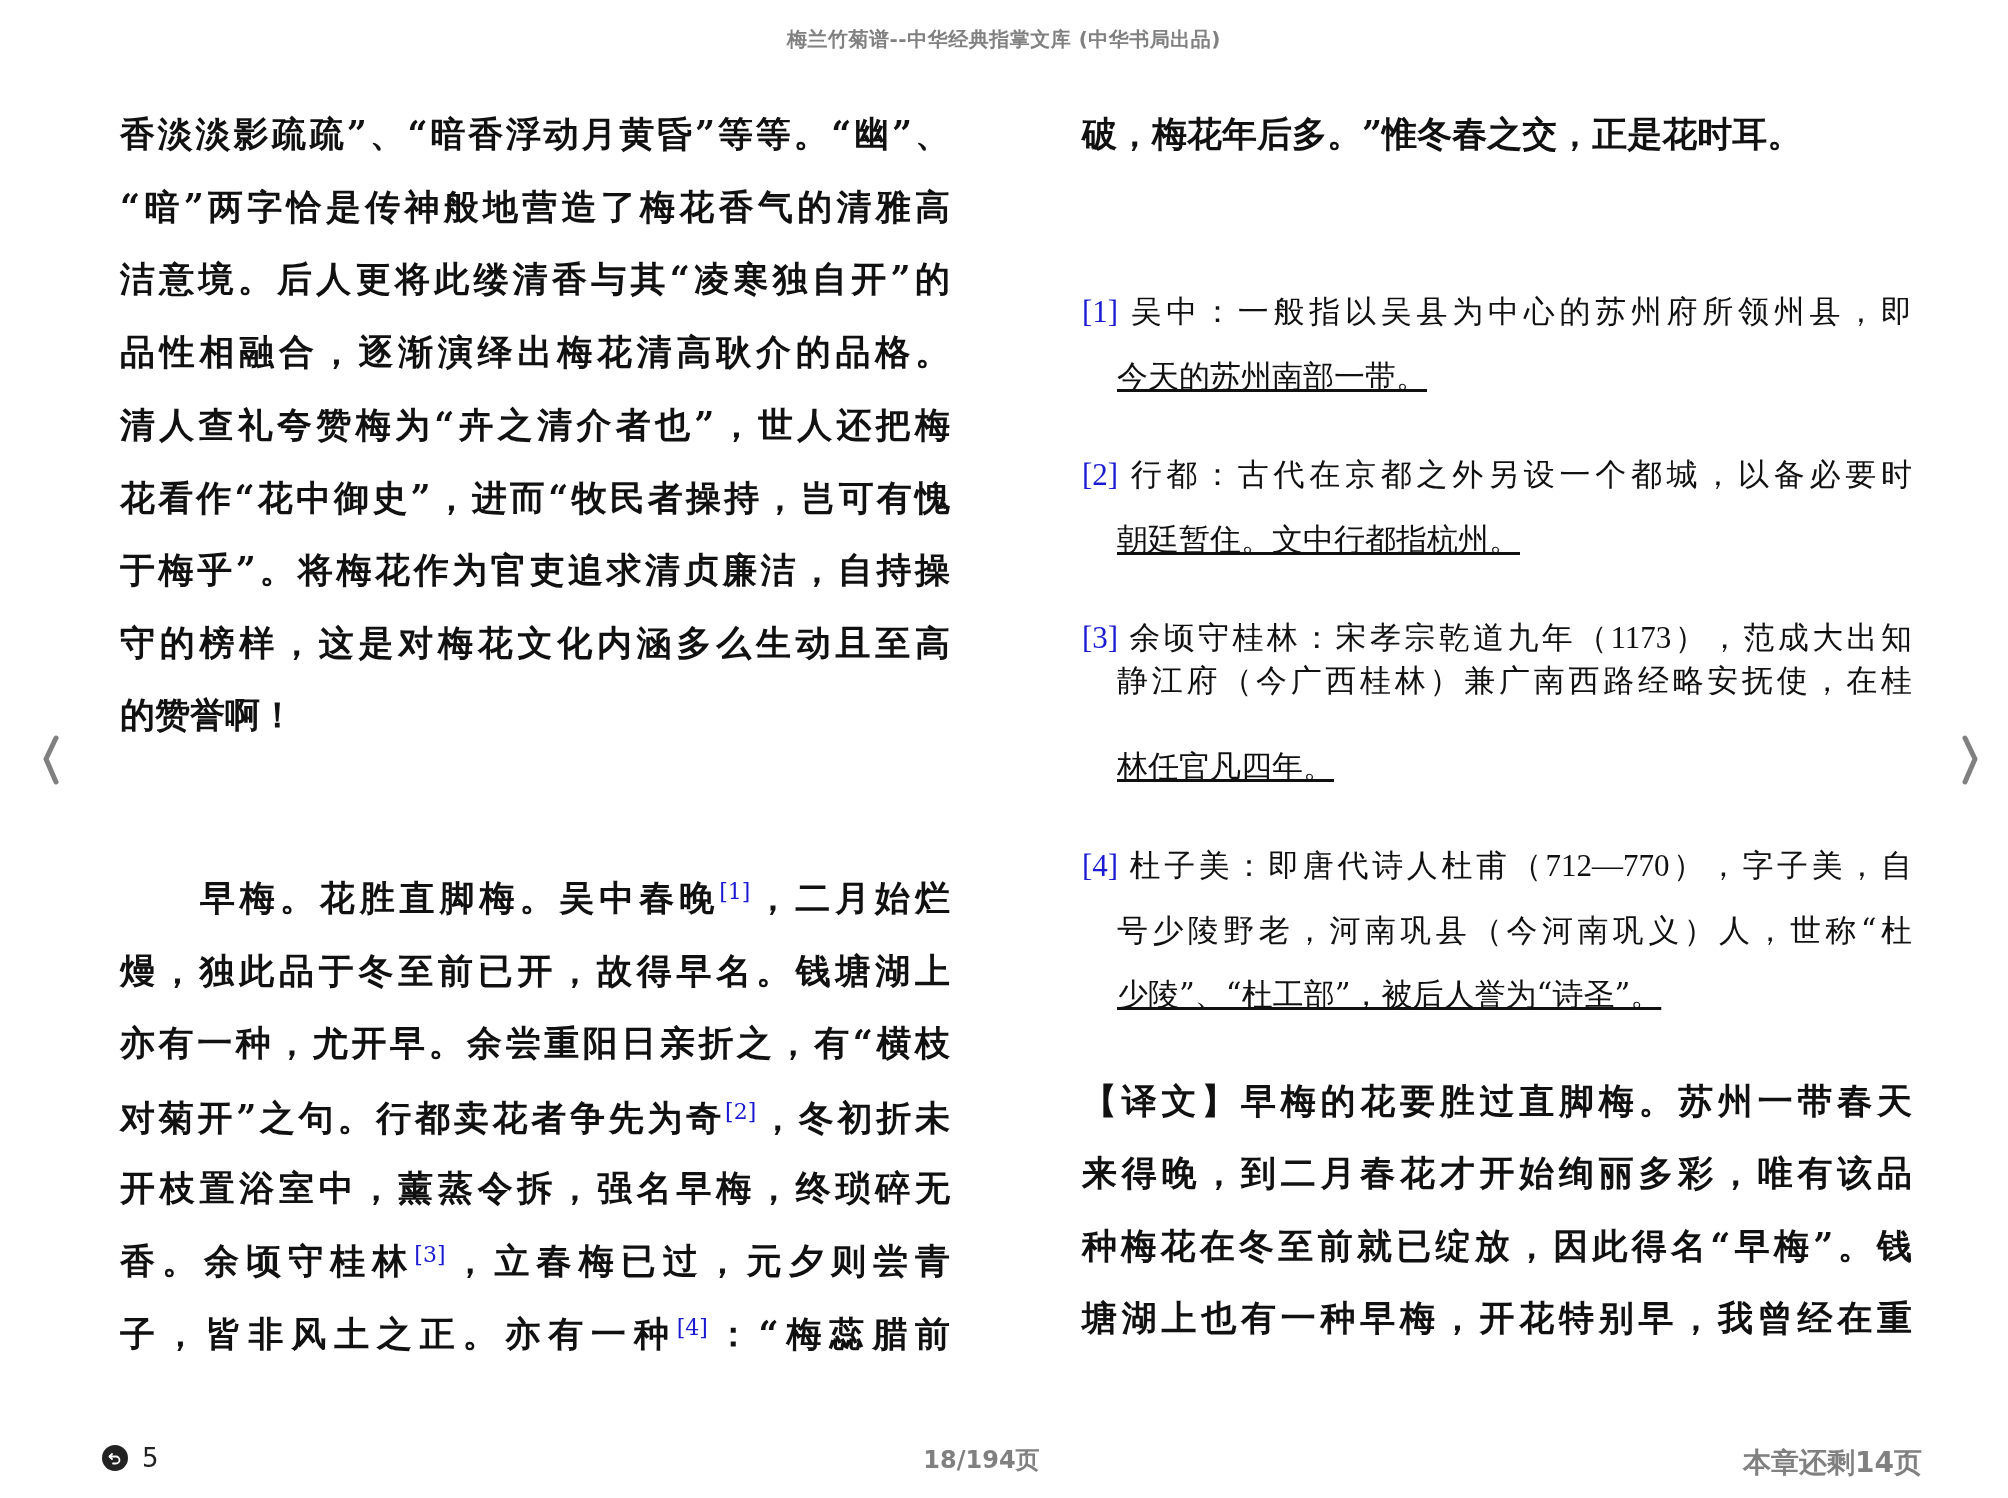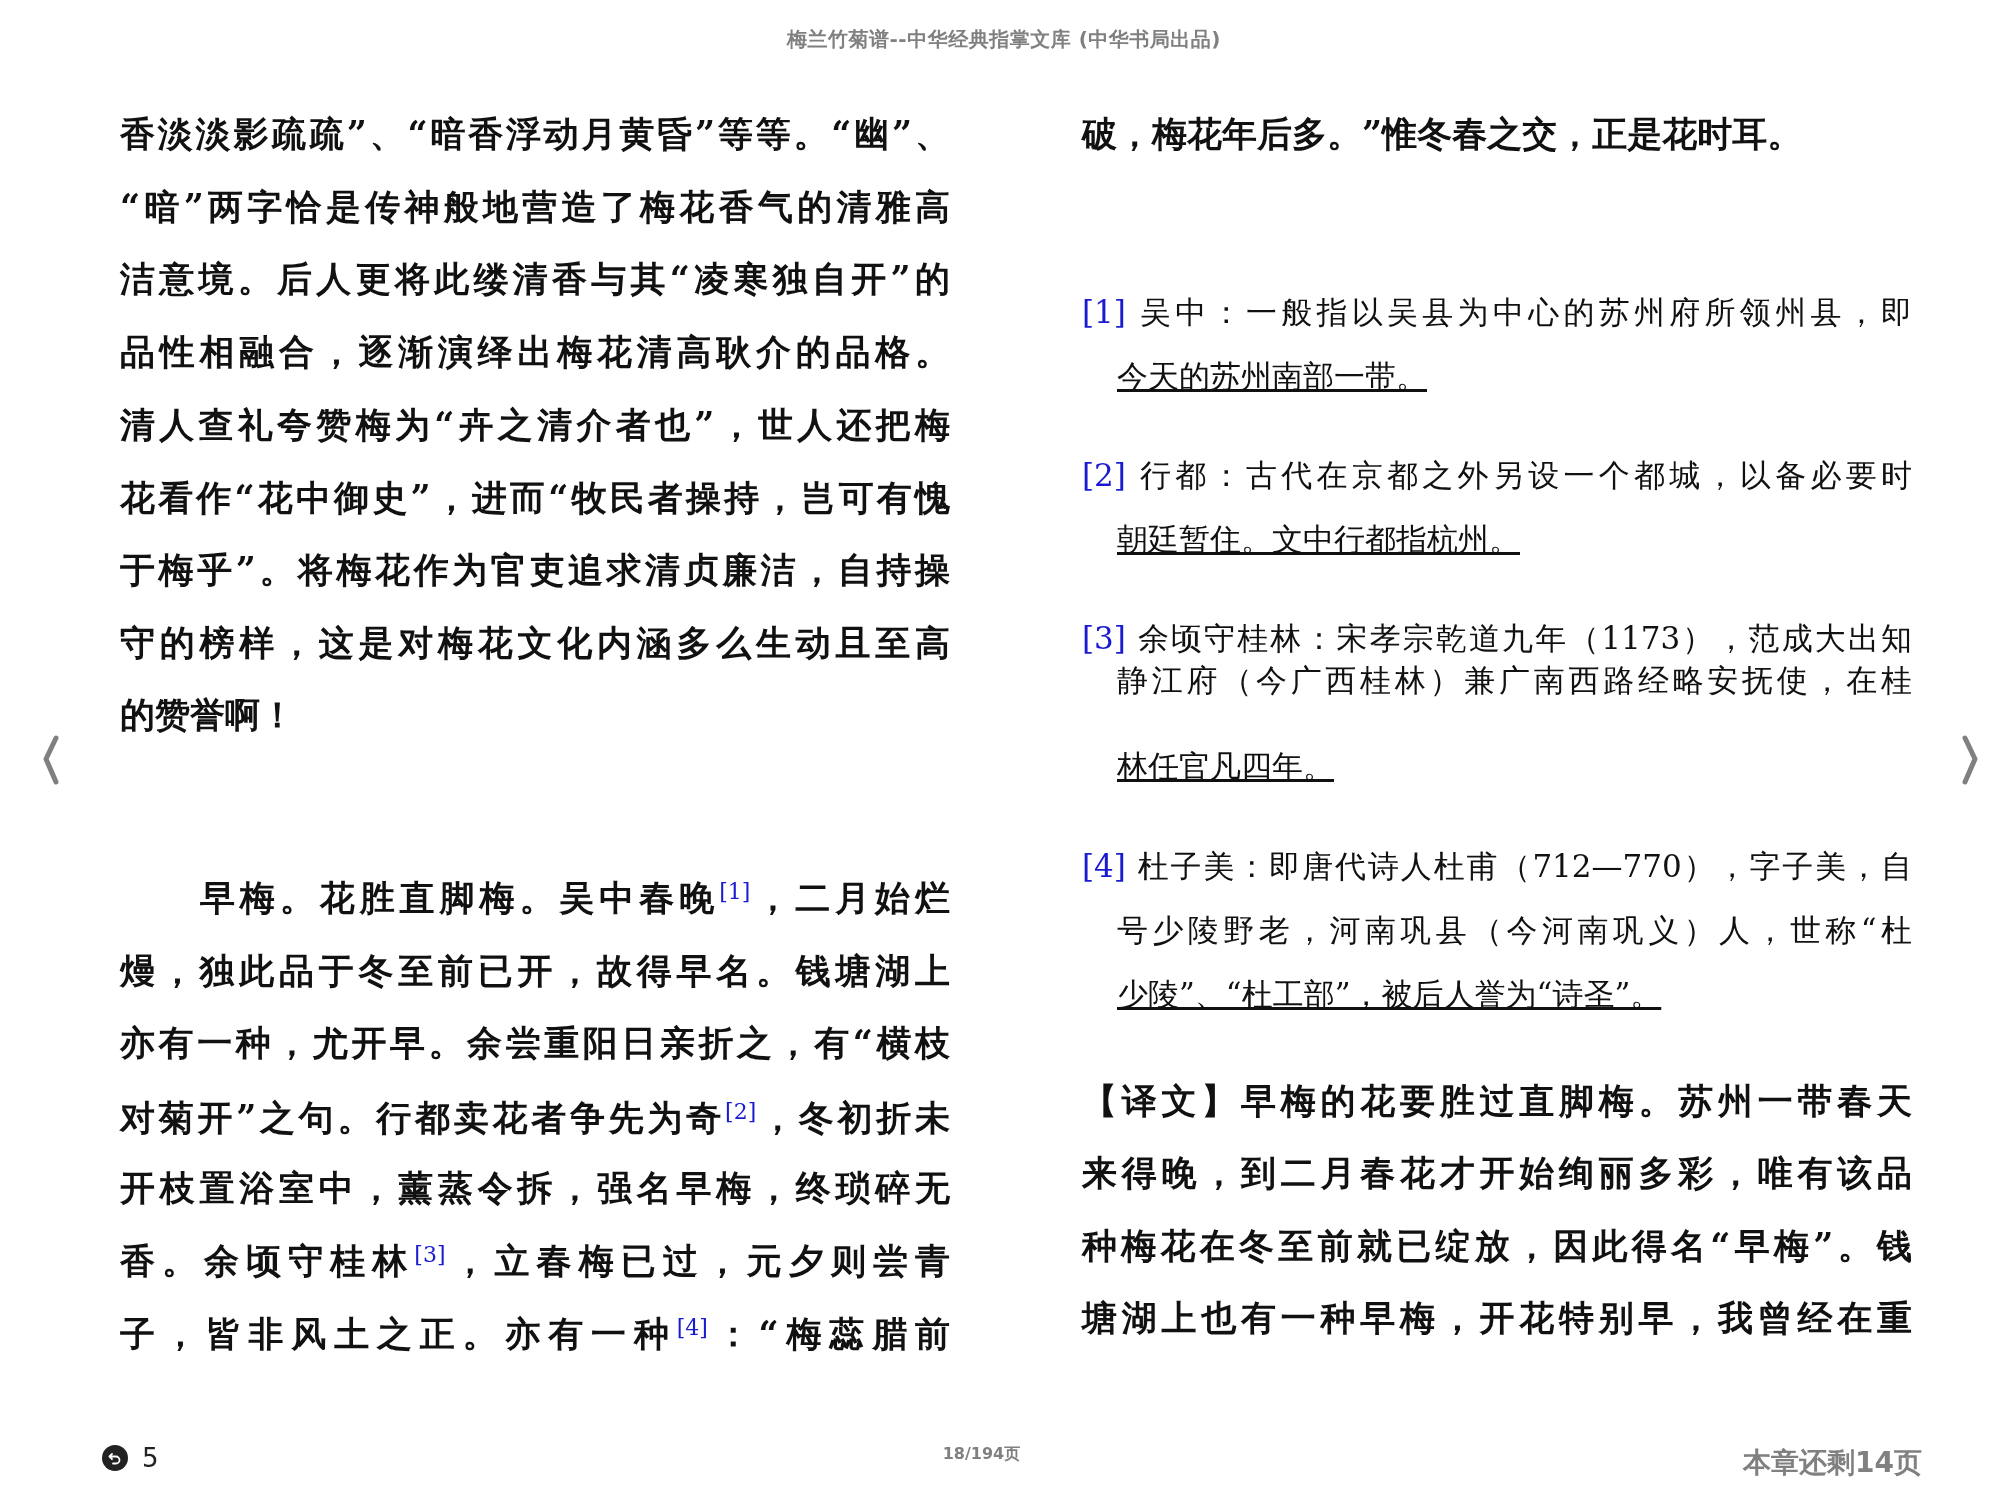--- a/index.html
+++ b/index.html
@@ -7,32 +7,32 @@
          font-family:"DejaVu Serif","Liberation Serif",serif; color:#111; }
   .title { position:absolute; top:26px; left:0; width:2008px; text-align:center;
            font-family:"DejaVu Sans","Liberation Sans",sans-serif; font-weight:bold;
            font-size:20px; color:#808080; letter-spacing:0.5px; }
   .col { position:absolute; }
   .line { position:absolute; white-space:nowrap; font-size:35px; line-height:44px; font-weight:bold; color:#111; }
   .left .line { left:112px; width:830px; text-align-last:justify; text-align:justify;margin-left:8px; }
   .right .line { left:1082px; width:830px; text-align:justify; text-align-last:justify; }
   .line.last { text-align-last:left; }
   .fn { position:absolute; white-space:nowrap; font-size:31px; line-height:40px; color:#111; }
-  .fn.first { left:1082px; width:830px; text-align:justify; text-align-last:justify; }
+  .fn.first { left:1082px; width:830px; text-align:justify; text-align-last:justify;font-family:Liberation Serif, serif; }
   .fn.cont { left:1117px; width:795px; text-align:justify; text-align-last:justify; }
   .fn.last { text-align-last:left;text-decoration:underline; }
   .ref { color:#1a1ad0; font-weight:normal; }
   sup.ref { font-size:22px; vertical-align:top; position:relative; top:-6px; }
   .nav { position:absolute; top:730px; width:30px; height:60px; cursor:pointer; }
   .nav svg { width:30px; height:60px; }
   .footer-left { position:absolute; left:102px; top:1443px; display:flex; align-items:center; gap:14px; }
   .undo-icon { width:26px; height:26px; border-radius:50%; background:#222; display:flex; align-items:center; justify-content:center; }
   .footer-left .count { font-family:"DejaVu Sans","Liberation Sans",sans-serif; font-size:26px; color:#222; }
   .footer-center { position:absolute; left:0; width:1963px; top:1444px; text-align:center;
-                   font-family:"DejaVu Sans","Liberation Sans",sans-serif; font-size:16px; color:#808080; font-weight:bold; }
+                   font-family:"DejaVu Sans","Liberation Sans",sans-serif; font-size:24px; color:#808080; font-weight:bold; }
   .footer-right { position:absolute; right:86px; top:1444px;
                   font-family:"DejaVu Sans","Liberation Sans",sans-serif; font-size:28px; color:#808080; font-weight:bold; }
 </style>
 </head>
 <body>
 
 <div class="title">梅兰竹菊谱--中华经典指掌文库 (中华书局出品)</div>
 
 <div class="col left">
   <div class="line" style="top:112px">香淡淡影疏疏”、“暗香浮动月黄昏”等等。“幽”、</div>

